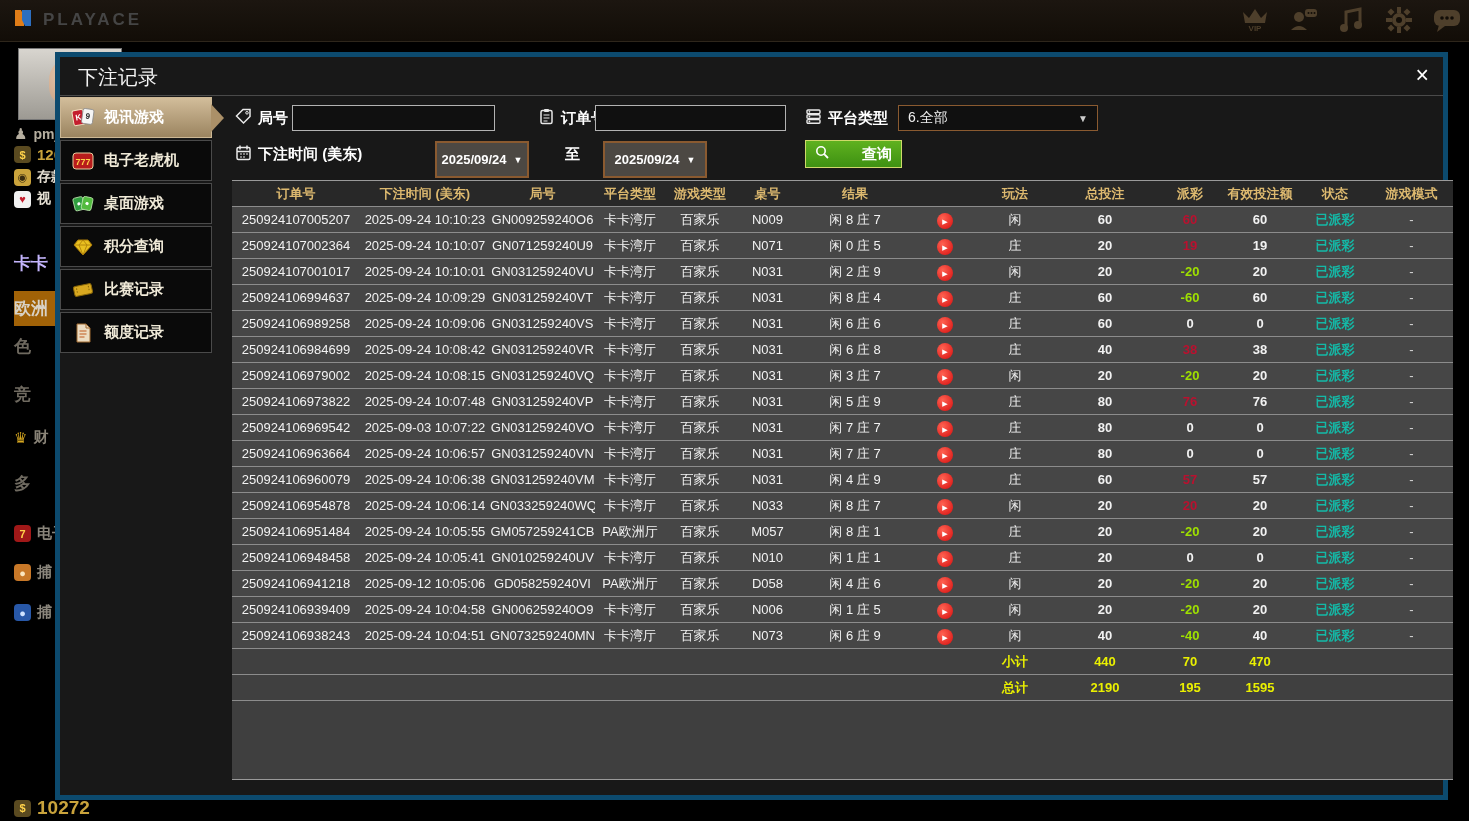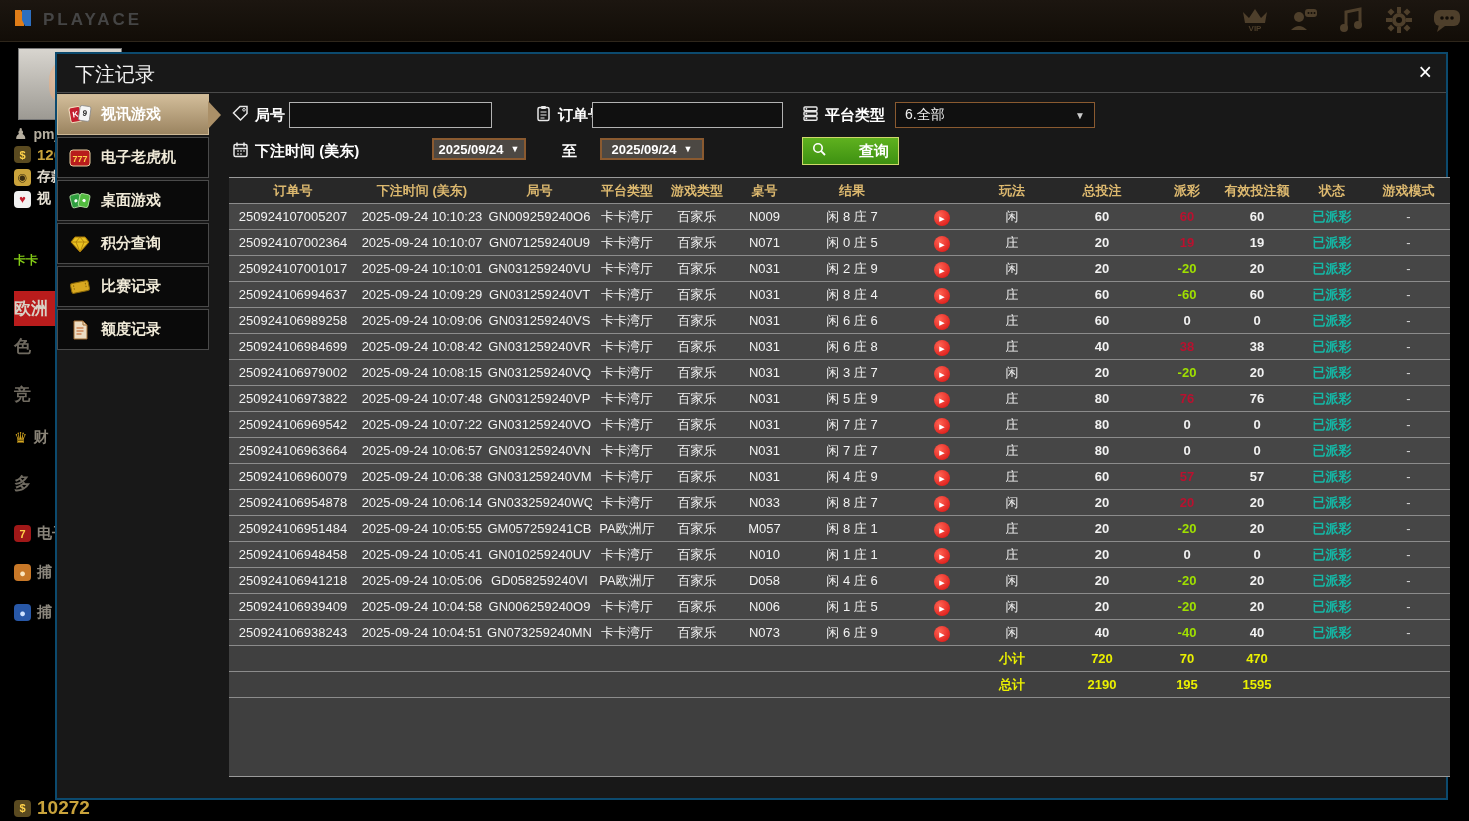--- a/index.html
+++ b/index.html
@@ -14,38 +14,38 @@
   .tb-ic{width:32px;height:32px;display:inline-block;}
 
   
   .bg-strip{position:absolute;left:0;top:0;width:1469px;height:821px;z-index:1;}
   .bgitem{position:absolute;left:14px;display:flex;align-items:center;gap:6px;white-space:nowrap;font-weight:bold;}
   .bg-avatar{position:absolute;left:18px;top:48px;width:104px;height:72px;background:linear-gradient(#d8d5cf,#9d9a93);border:1px solid #777;box-sizing:border-box;}
   .bg-avatar::after{content:'';position:absolute;left:30px;top:10px;width:40px;height:46px;border-radius:46% 46% 40% 40%;background:radial-gradient(circle at 50% 30%,#e8cdb4,#caa183);}
   .chip{display:inline-flex;width:17px;height:17px;border-radius:4px;align-items:center;justify-content:center;font-size:11px;font-weight:bold;}
 
   
-  .modal{position:absolute;left:55px;top:52px;width:1393px;height:748px;background:#181818;border:2px solid #0c4a6e;box-sizing:border-box;z-index:5;}
+  .modal{position:absolute;left:55px;top:52px;width:1393px;height:748px;background:#181818;border:5px solid #0c4a6e;box-sizing:border-box;z-index:5;}
   .modal-header{position:absolute;left:0;top:0;right:0;height:38px;border-bottom:1px solid #4a4a4a;}
   .modal-title{position:absolute;left:18px;top:7px;font-size:20px;color:#f2f2f2;}
   .close-x{position:absolute;right:14px;top:4px;font-size:23px;color:#fff;cursor:pointer;line-height:28px;}
 
   
   .tabs{position:absolute;left:0;top:40px;width:152px;}
   .tab{position:relative;height:41px;margin-bottom:2px;background:#0a0a0a;border:1px solid #4a4a4a;box-sizing:border-box;display:flex;align-items:center;gap:9px;padding-left:10px;color:#f0ead8;font-size:15px;font-weight:bold;cursor:pointer;}
   .tab.active{background:linear-gradient(#d2bd9a,#9b8460);border-color:#cdb895;color:#fff;}
   .tab.active::after{content:'';position:absolute;right:-13px;top:50%;margin-top:-14px;border-left:13px solid #af States;border-left:13px solid #ab9068;border-top:14px solid transparent;border-bottom:14px solid transparent;}
   .tab-icon{width:24px;height:22px;display:inline-flex;}
   .tab-icon svg{width:24px;height:22px;}
 
   
   .flt-label{position:absolute;display:flex;align-items:center;gap:6px;color:#fff;font-weight:bold;font-size:15px;height:26px;}
   .flt-label svg{width:17px;height:17px;}
   .txtbox{position:absolute;height:26px;background:#101010;border:1px solid #b2b2b2;color:#ddd;font-size:13px;padding:0 6px;box-sizing:border-box;}
-  .datebox{position:absolute;height:22px;background:#4c4843;border:2px solid #8a5a30;color:#fff;font-weight:bold;font-size:13px;display:flex;align-items:center;justify-content:center;gap:7px;box-sizing:border-box;cursor:pointer;}
+  .datebox{position:absolute;height:37px;background:#4c4843;border:2px solid #8a5a30;color:#fff;font-weight:bold;font-size:13px;display:flex;align-items:center;justify-content:center;gap:7px;box-sizing:border-box;cursor:pointer;}
   .datebox .dd{font-size:9px;}
   .selbox{position:absolute;height:26px;background:#101010;border:1px solid #8a5a30;color:#eee;font-size:14px;display:flex;align-items:center;justify-content:space-between;padding:0 9px;box-sizing:border-box;cursor:pointer;}
   .selbox .dd{font-size:10px;color:#ccc;}
   .to-label{position:absolute;color:#fff;font-weight:bold;font-size:15px;}
   .search-btn{position:absolute;height:28px;background:linear-gradient(#5fb11f,#3e9112);border:1px solid #cfd96a;color:#fff;font-weight:bold;font-size:15px;display:flex;align-items:center;gap:5px;padding:0 9px;cursor:pointer;box-sizing:border-box;}
   .search-btn svg{width:15px;height:15px;}
 
   
   .btable{position:absolute;left:172px;top:123px;width:1221px;border-top:1px solid #9a9a9a;border-bottom:1px solid #9a9a9a;}
   .trow{display:grid;grid-template-columns:128px 130px 105px 70px 70px 65px 110px 70px 70px 110px 60px 80px 70px 1fr;}
@@ -91,23 +91,23 @@
         </div>
         <div class="bgitem" style="top: 168px;">
           <span class="chip" style="background: rgb(202, 163, 60); color: rgb(58, 44, 16);">◉</span>
           <span style="color: rgb(228, 222, 210); font-size: 14px;">存款</span>
         </div>
         <div class="bgitem" style="top: 190px;">
           <span class="chip" style="background: rgb(242, 242, 242); color: rgb(196, 30, 46);">♥</span>
           <span style="color: rgb(228, 222, 210); font-size: 14px;">视</span>
         </div>
         <div class="bgitem" style="top: 252px;">
-          <span style="color: #84cc16; font-size: 12px;">卡卡</span>
-        </div>
-        <div class="bgitem" style="top: 291px; background: #b91c1c; padding: 6px 10px 6px 0px;">
+          <span style="color: #c4b5fd; font-size: 17px;">卡卡</span>
+        </div>
+        <div class="bgitem" style="top: 291px; background: #a16207; padding: 6px 10px 6px 0px;">
           <span style="color: rgb(216, 210, 198); font-size: 17px;">欧洲</span>
         </div>
         <div class="bgitem" style="top: 335px;">
           <span style="color: rgb(111, 106, 96); font-size: 17px;">色</span>
         </div>
         <div class="bgitem" style="top: 383px;">
           <span style="color: rgb(111, 106, 96); font-size: 17px;">竞</span>
         </div>
         <div class="bgitem" style="top: 428px;">
           <span style="color: rgb(216, 168, 32); font-size: 15px;">♛</span>
@@ -479,21 +479,21 @@
           <span class="tc"><span class="playbtn">▶</span></span>
           <span class="tc">庄</span>
           <span class="tc num">80</span>
           <span class="tc pay-win">76</span>
           <span class="tc num">76</span>
           <span class="tc st-paid">已派彩</span>
           <span class="tc mode">-</span>
         </div>
         <div class="trow drow">
           <span class="tc">250924106969542</span>
-          <span class="tc">2025-09-24 10:07:22</span>
+          <span class="tc">2025-09-03 10:07:22</span>
           <span class="tc">GN031259240VO</span>
           <span class="tc">卡卡湾厅</span>
           <span class="tc">百家乐</span>
           <span class="tc">N031</span>
           <span class="tc">闲 7 庄 7</span>
           <span class="tc"><span class="playbtn">▶</span></span>
           <span class="tc">庄</span>
           <span class="tc num">80</span>
           <span class="tc pay-zero">0</span>
           <span class="tc num">0</span>
@@ -575,21 +575,21 @@
           <span class="tc"><span class="playbtn">▶</span></span>
           <span class="tc">庄</span>
           <span class="tc num">20</span>
           <span class="tc pay-zero">0</span>
           <span class="tc num">0</span>
           <span class="tc st-paid">已派彩</span>
           <span class="tc mode">-</span>
         </div>
         <div class="trow drow">
           <span class="tc">250924106941218</span>
-          <span class="tc">2025-09-24 10:05:06</span>
+          <span class="tc">2025-09-12 10:05:06</span>
           <span class="tc">GD058259240VI</span>
           <span class="tc">PA欧洲厅</span>
           <span class="tc">百家乐</span>
           <span class="tc">D058</span>
           <span class="tc">闲 4 庄 6</span>
           <span class="tc"><span class="playbtn">▶</span></span>
           <span class="tc">闲</span>
           <span class="tc num">20</span>
           <span class="tc pay-loss">-20</span>
           <span class="tc num">20</span>
@@ -631,21 +631,21 @@
         <div class="trow sumrow">
           <span class="tc"></span>
           <span class="tc"></span>
           <span class="tc"></span>
           <span class="tc"></span>
           <span class="tc"></span>
           <span class="tc"></span>
           <span class="tc"></span>
           <span class="tc"></span>
           <span class="tc">小计</span>
-          <span class="tc">720</span>
+          <span class="tc">440</span>
           <span class="tc">70</span>
           <span class="tc">470</span>
           <span class="tc"></span>
           <span class="tc"></span>
         </div>
         <div class="trow sumrow">
           <span class="tc"></span>
           <span class="tc"></span>
           <span class="tc"></span>
           <span class="tc"></span>

